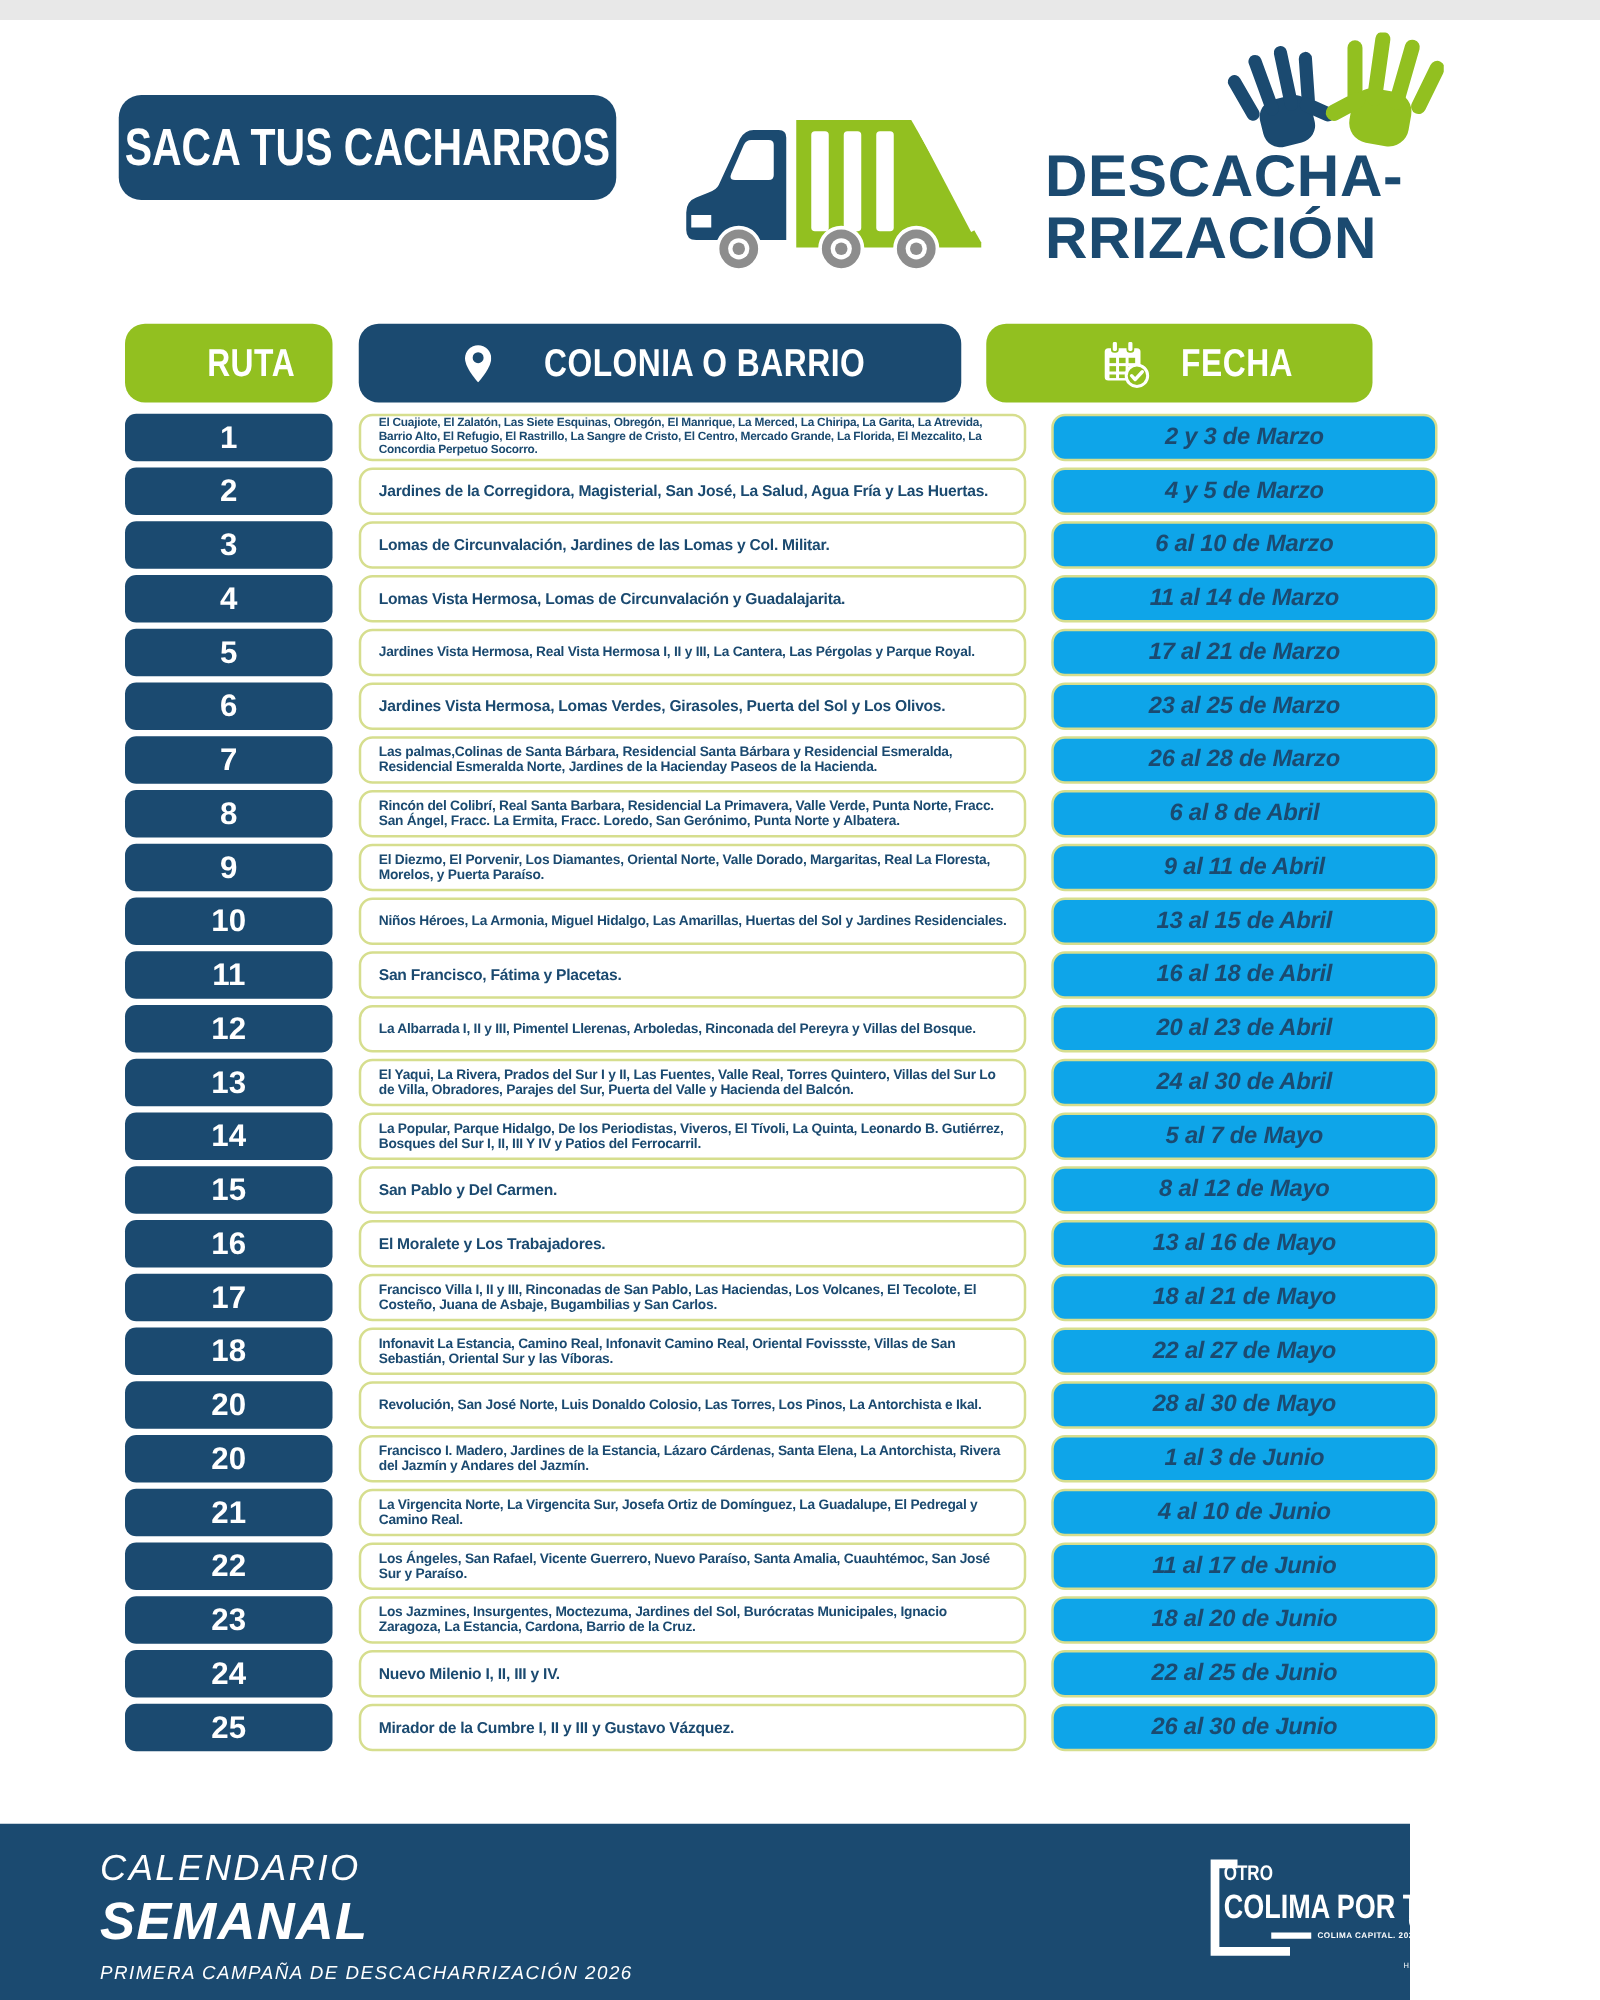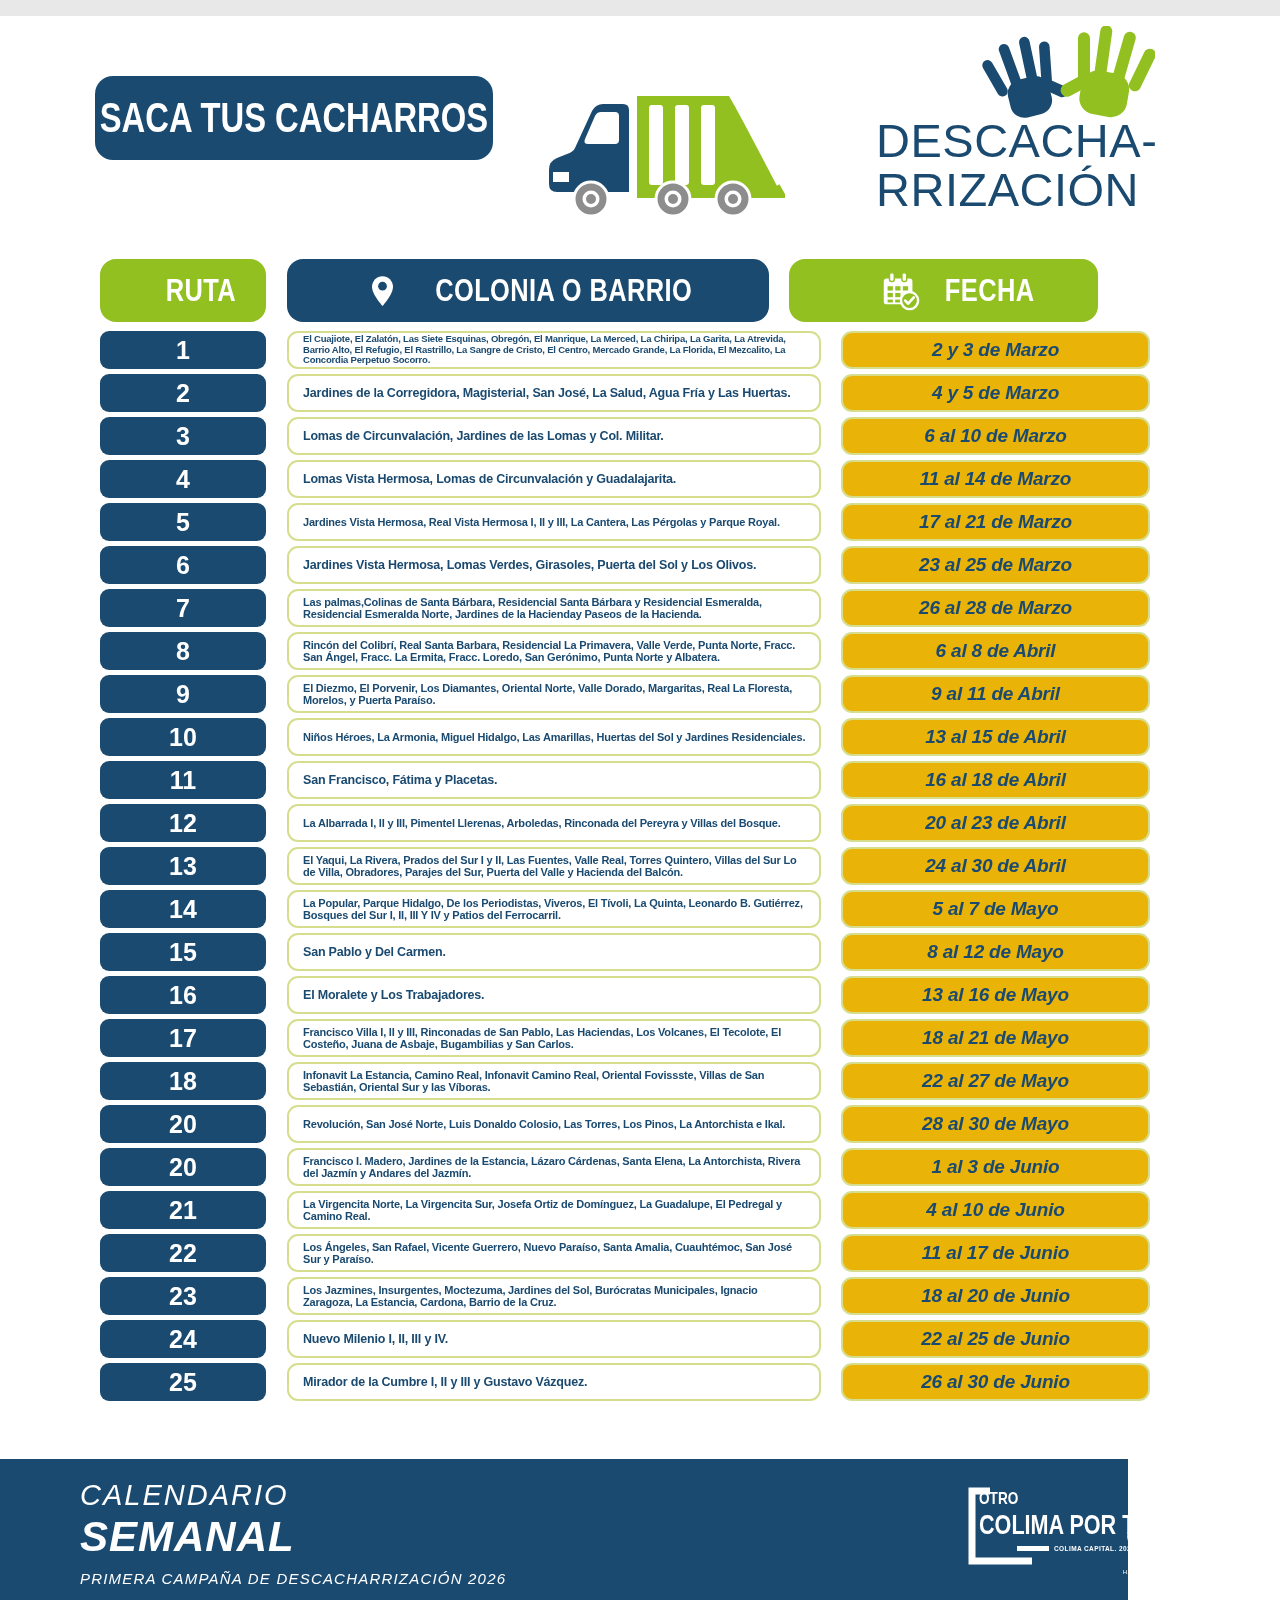--- a/index.html
+++ b/index.html
@@ -9,43 +9,43 @@
   body{background:#e8e8e8;font-family:"Liberation Sans",sans-serif;}
   .page{position:relative;width:1280px;height:1600px;background:#ffffff;overflow:hidden;margin:16px auto;}
 
   
   .banner{position:absolute;left:95px;top:60px;width:398px;height:84px;background:var(--blue);
     border-radius:18px;display:flex;align-items:center;justify-content:center;}
   .banner span{display:inline-block;transform:scaleX(.78);white-space:nowrap;
     color:#fff;font-weight:bold;font-size:42px;letter-spacing:0px;}
   .truck{position:absolute;left:533px;top:76px;width:262px;height:138px;}
   .hands{position:absolute;left:980px;top:10px;width:175px;height:100px;}
-  .brand-text{position:absolute;left:876px;top:100px;color:var(--blue);
-    font-weight:normal;line-height:49px;font-size:47px;letter-spacing:.5px;}
+  .brand-text{position:absolute;left:836px;top:100px;color:var(--blue);
+    font-weight:bold;line-height:49px;font-size:47px;letter-spacing:.5px;}
 
   
   .thead{position:absolute;left:100px;top:243px;width:1050px;height:63px;display:flex;}
   .pill{height:63px;border-radius:16px;display:flex;align-items:center;justify-content:center;gap:14px;padding-left:36px;}
   .pill .lbl{display:inline-block;transform:scaleX(.82);white-space:nowrap;color:#fff;font-weight:bold;font-size:31px;letter-spacing:.5px;}
   .pill-ruta{width:166px;background:var(--green);margin-right:21px;}
   .pill-colonia{width:482px;background:var(--blue);margin-right:20px;}
   .pill-fecha{width:309px;background:var(--green);}
 
   
   .rows{position:absolute;left:100px;top:315px;width:1050px;}
   .row{display:flex;height:38px;margin-bottom:5px;}
   .ruta{width:166px;margin-right:21px;background:var(--blue);border-radius:9px;
     color:#fff;font-weight:bold;font-size:25px;display:flex;align-items:center;justify-content:center;}
   .colonia{width:534px;margin-right:20px;background:#fff;border:2px solid var(--box_border);
     border-radius:11px;display:flex;align-items:center;padding:1px 10px 1px 14px;
     color:var(--blue);font-weight:bold;letter-spacing:-.2px;line-height:1.12;}
   .colonia.md{font-size:12.5px;}
   .colonia.sm{font-size:11px;}
   .colonia.xs{font-size:9.5px;}
-  .fecha{width:309px;background:#eab308;border:2px solid var(--box_border);border-radius:11px;
+  .fecha{width:309px;background:#0ea5e9;border:2px solid var(--box_border);border-radius:11px;
     display:flex;align-items:center;justify-content:center;color:var(--blue);
     font-weight:bold;font-style:italic;font-size:19px;letter-spacing:-.2px;}
 
   
   .footer{position:absolute;left:0;top:1443px;width:1128px;height:157px;background:var(--blue);}
   .f-left{position:absolute;left:80px;top:20px;color:#fff;font-style:italic;}
   .f-cal{font-size:29px;letter-spacing:2px;font-weight:normal;}
   .f-sem{font-size:42px;font-weight:bold;letter-spacing:1px;margin-top:1px;}
   .f-sub{font-size:15px;letter-spacing:1.2px;margin-top:9px;}
   .otro{position:absolute;left:966px;top:28px;width:160px;height:84px;color:#fff;}

